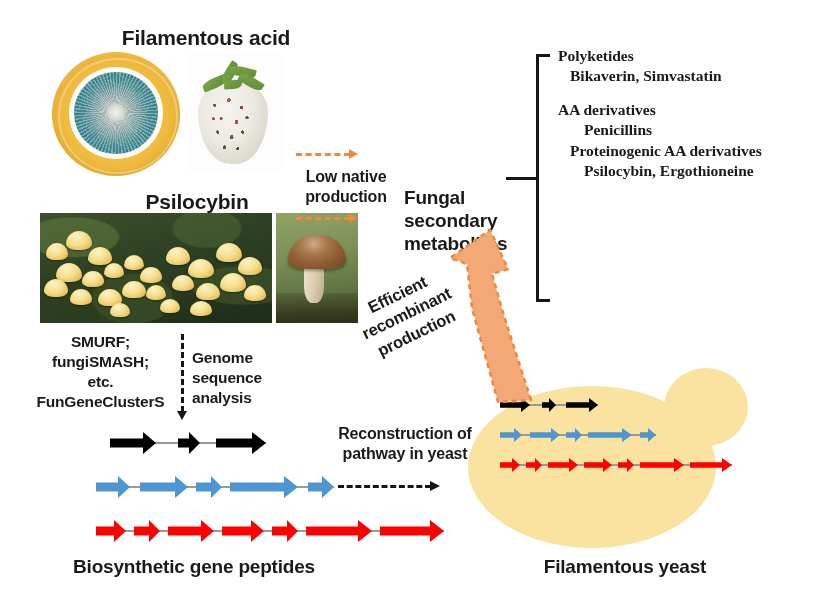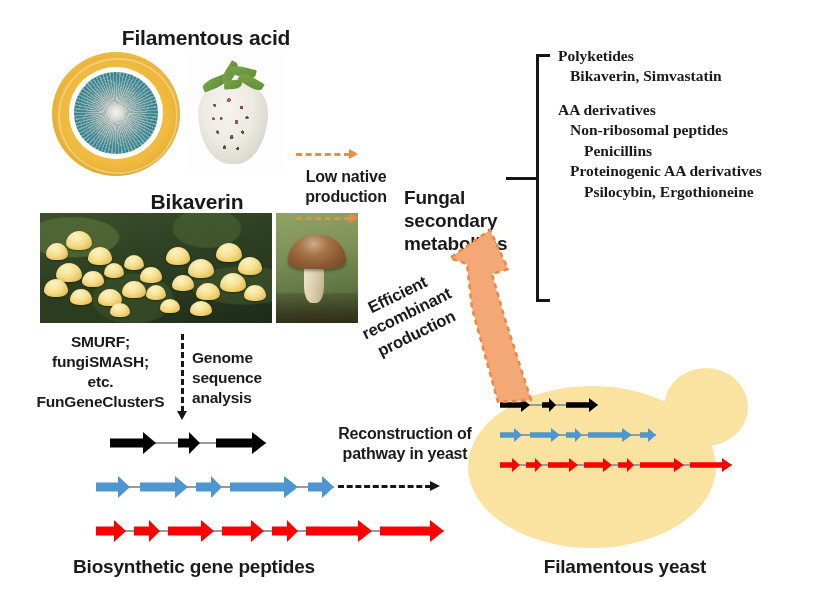--- a/index.html
+++ b/index.html
@@ -175,21 +175,21 @@
   <div class="spots"></div>
   <div class="cap">
     <i></i>
       <i></i>
       <i></i>
       <i></i>
       <i></i>
   </div>
 </div>
 
-<div class="abs lbl" id="mushrooms-title">Bikaverin</div>
+<div class="abs lbl" id="mushrooms-title">Psilocybin</div>
 
 <div class="abs" id="mushroom-cluster">
   <div class="moss"></div>
 <div class="shroom" style="left: 6px; top: 30px; width: 22px; height: 17px;"></div>
     <div class="shroom" style="left: 26px; top: 18px; width: 26px; height: 19px;"></div>
     <div class="shroom" style="left: 48px; top: 34px; width: 24px; height: 18px;"></div>
     <div class="shroom" style="left: 16px; top: 50px; width: 26px; height: 19px;"></div>
     <div class="shroom" style="left: 42px; top: 58px; width: 22px; height: 16px;"></div>
     <div class="shroom" style="left: 4px; top: 66px; width: 24px; height: 18px;"></div>
     <div class="shroom" style="left: 64px; top: 50px; width: 20px; height: 15px;"></div>
@@ -237,21 +237,20 @@
   <div class="stem"></div>
 </div>
 
 <div class="abs" id="metabolite-list">
   <div class="grp">
     <div class="head">Polyketides</div>
     <div class="sub">Bikaverin, Simvastatin</div>
   </div>
   <div class="grp">
     <div class="head">AA derivatives</div>
-    <div class="sub">Non-ribosomal peptides</div>
     <div class="sub2">Penicillins</div>
     <div class="sub">Proteinogenic AA derivatives</div>
     <div class="sub2">Psilocybin, Ergothioneine</div>
   </div>
 </div>
 
 <div class="abs lbl" id="tools-label">
   <div>SMURF;</div>
   <div>fungiSMASH;</div>
   <div>etc.</div>

